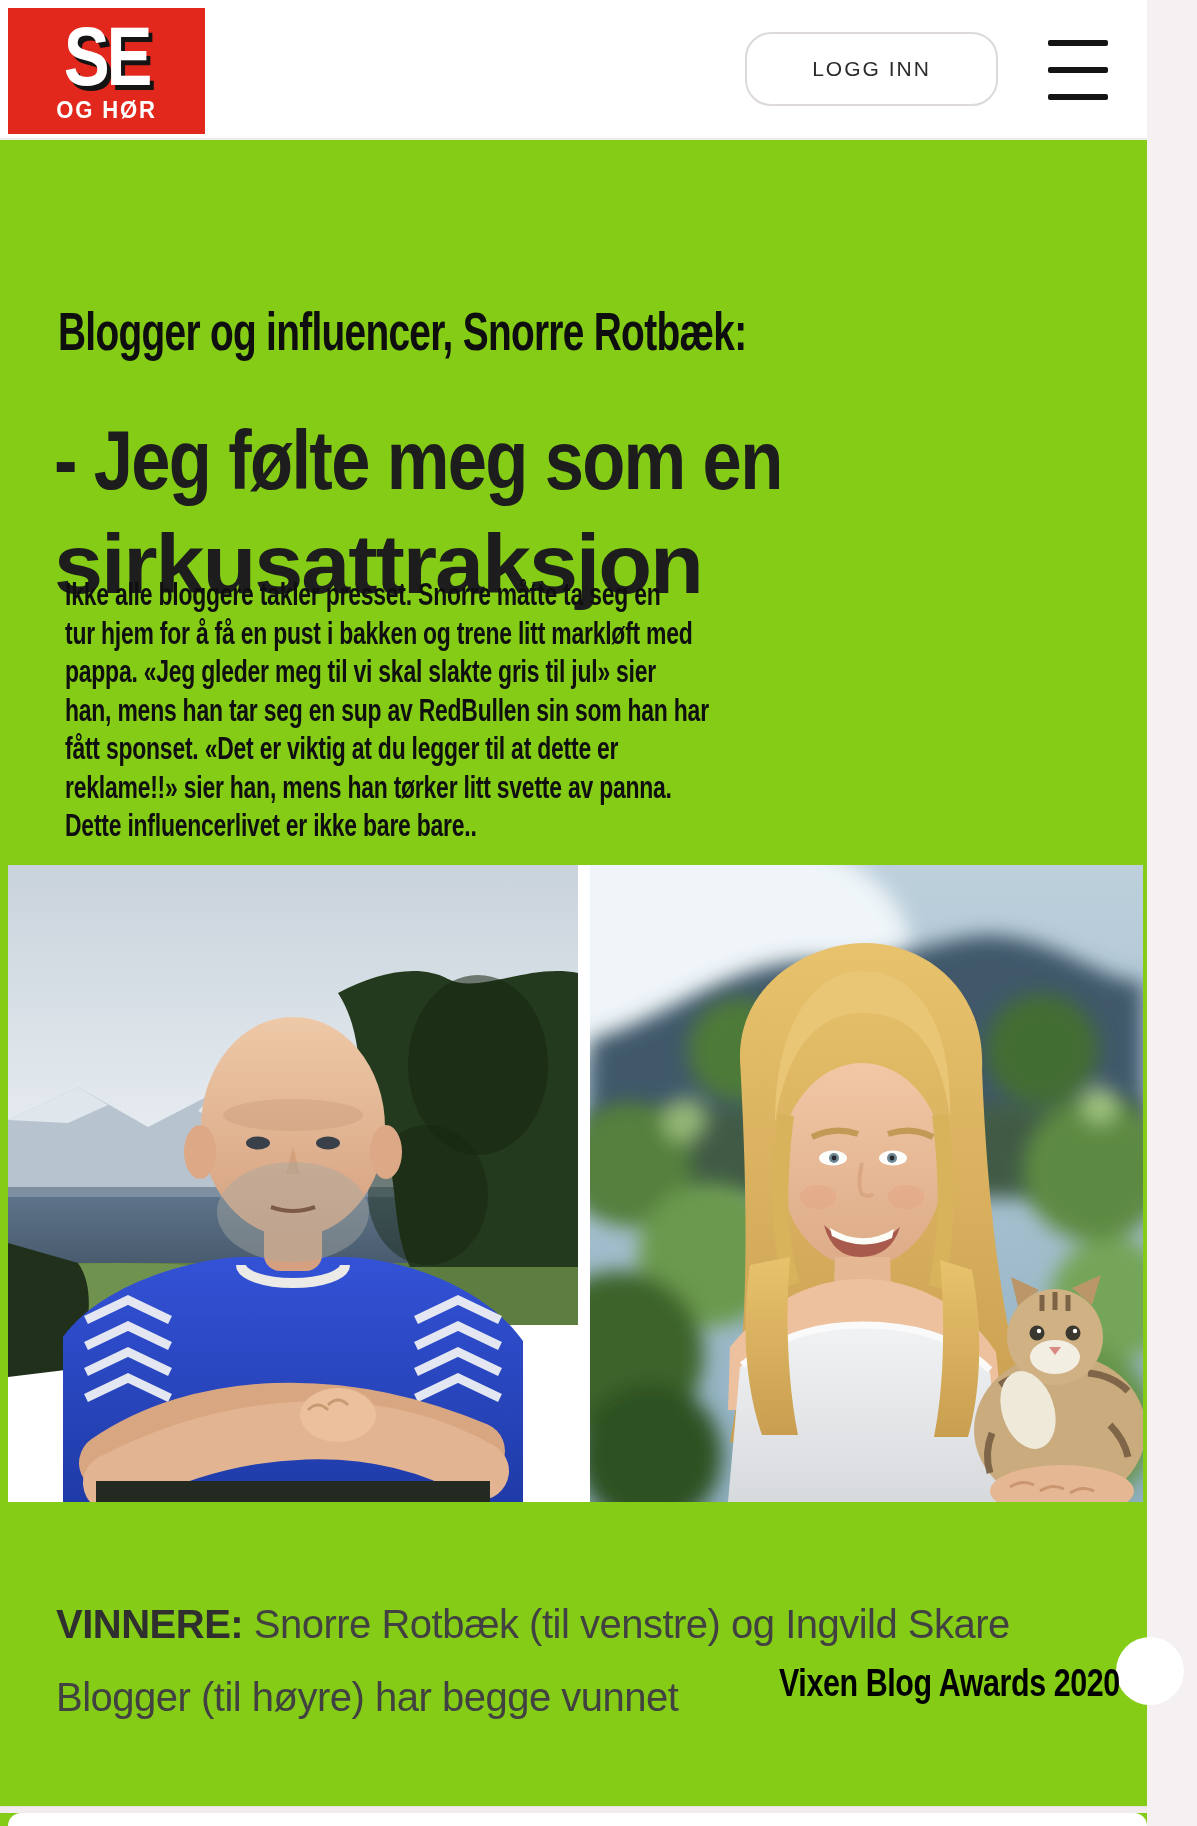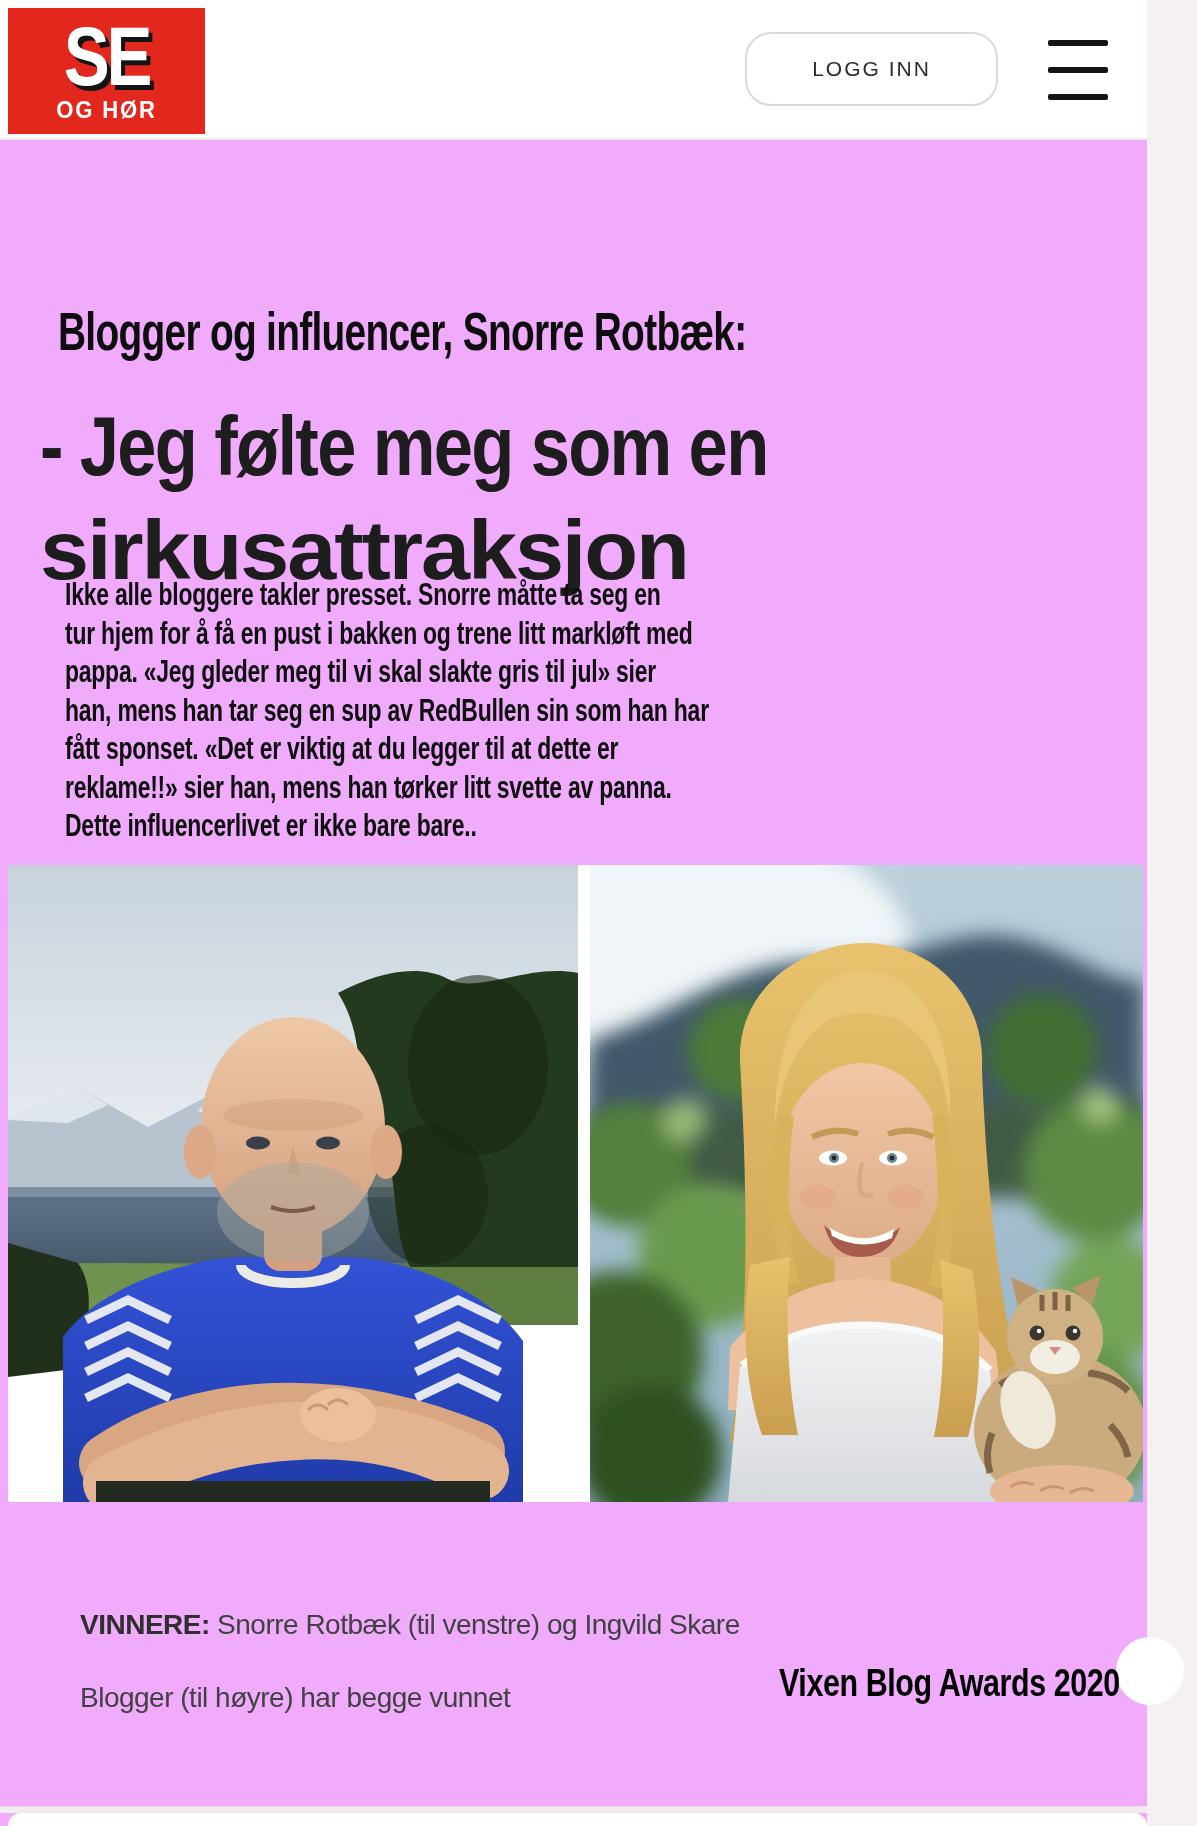--- a/index.html
+++ b/index.html
@@ -3,21 +3,21 @@
 <meta charset="utf-8">
 <style>
   html,body{margin:0;padding:0;}
   body{
     width:1197px;height:1826px;position:relative;overflow:hidden;
     background:#f5f0f1;
     font-family:"Liberation Sans", sans-serif;
     -webkit-font-smoothing:antialiased;
   }
   .page{position:absolute;inset:0;}
-  .content{position:absolute;left:0;top:0;width:1147px;height:1826px;background:#f0abfc;}
+  .content{position:absolute;left:0;top:0;width:1147px;height:1826px;background:#84cc16;}
   .topline{position:absolute;left:252px;top:2px;width:895px;height:2px;background:#d9cdd0;}
   
   .header{position:absolute;left:0;top:0;width:1147px;height:140px;background:#ffffff;border-bottom:2px solid #ececec;box-sizing:border-box;}
   .logo{position:absolute;left:8px;top:8px;width:197px;height:126px;background:#e2271d;text-align:center;cursor:pointer;}
   .logo-se{
     display:block;margin-top:2px;
     font-size:84px;font-weight:900;letter-spacing:-4px;color:#ffffff;line-height:92px;
     text-shadow:5px 5px 0 #141414;
     transform:scaleX(.82);transform-origin:center;
   }
@@ -54,21 +54,21 @@
     transform:scaleX(.74);transform-origin:left top;
   }
   
   .photos{position:absolute;left:8px;top:865px;width:1135px;height:637px;background:#ffffff;}
   .photo{position:absolute;top:0;height:637px;overflow:hidden;}
   .photo svg{display:block;}
   .photo-left{left:0;width:570px;}
   .photo-right{left:582px;width:553px;}
   
   .caption{position:absolute;left:56px;top:1588px;width:1060px;color:#414141;}
-  .caption .cline{font-size:28px;line-height:73px;letter-spacing:-.5px;white-space:nowrap;margin-left:24px;}
+  .caption .cline{font-size:40px;line-height:73px;letter-spacing:-.5px;white-space:nowrap;}
   .caption b{font-weight:700;color:#2f2f2f;}
   .vixen-bump{position:absolute;left:1116px;top:1637px;width:68px;height:68px;border-radius:50%;background:#ffffff;}
   .vixen{
     position:absolute;left:779px;top:1661px;
     font-size:39px;font-weight:800;color:#000000;letter-spacing:-.5px;white-space:nowrap;
     transform:scaleX(.78);transform-origin:left top;
   }
   
   .bottom-gap{position:absolute;left:0;top:1806px;width:1147px;height:7px;background:#f2ecee;border-top:1px solid #e6dfe0;box-sizing:border-box;}
   .next-card{position:absolute;left:8px;top:1813px;width:1139px;height:13px;background:#ffffff;border-radius:18px 18px 0 0;}
@@ -89,21 +89,21 @@
         <span>LOGG INN</span>
       </div>
       <div class="burger">
         <span></span>
           <span></span>
           <span></span>
       </div>
     </div>
 
     <div class="kicker">Blogger og influencer, Snorre Rotbæk:</div>
-    <h1 class="headline" style="margin:2px;">
+    <h1 class="headline" style="margin:16px;">
       <span class="hl hl1">- Jeg følte meg som en</span>
       <span class="hl hl2">sirkusattraksjon</span>
     </h1>
     <div class="lead">
       <div>Ikke alle bloggere takler presset. Snorre måtte ta seg en</div>
       <div>tur hjem for å få en pust i bakken og trene litt markløft med</div>
       <div>pappa. «Jeg gleder meg til vi skal slakte gris til jul» sier</div>
       <div>han, mens han tar seg en sup av RedBullen sin som han har</div>
       <div>fått sponset. «Det er viktig at du legger til at dette er</div>
       <div>reklame!!» sier han, mens han tørker litt svette av panna.</div>

